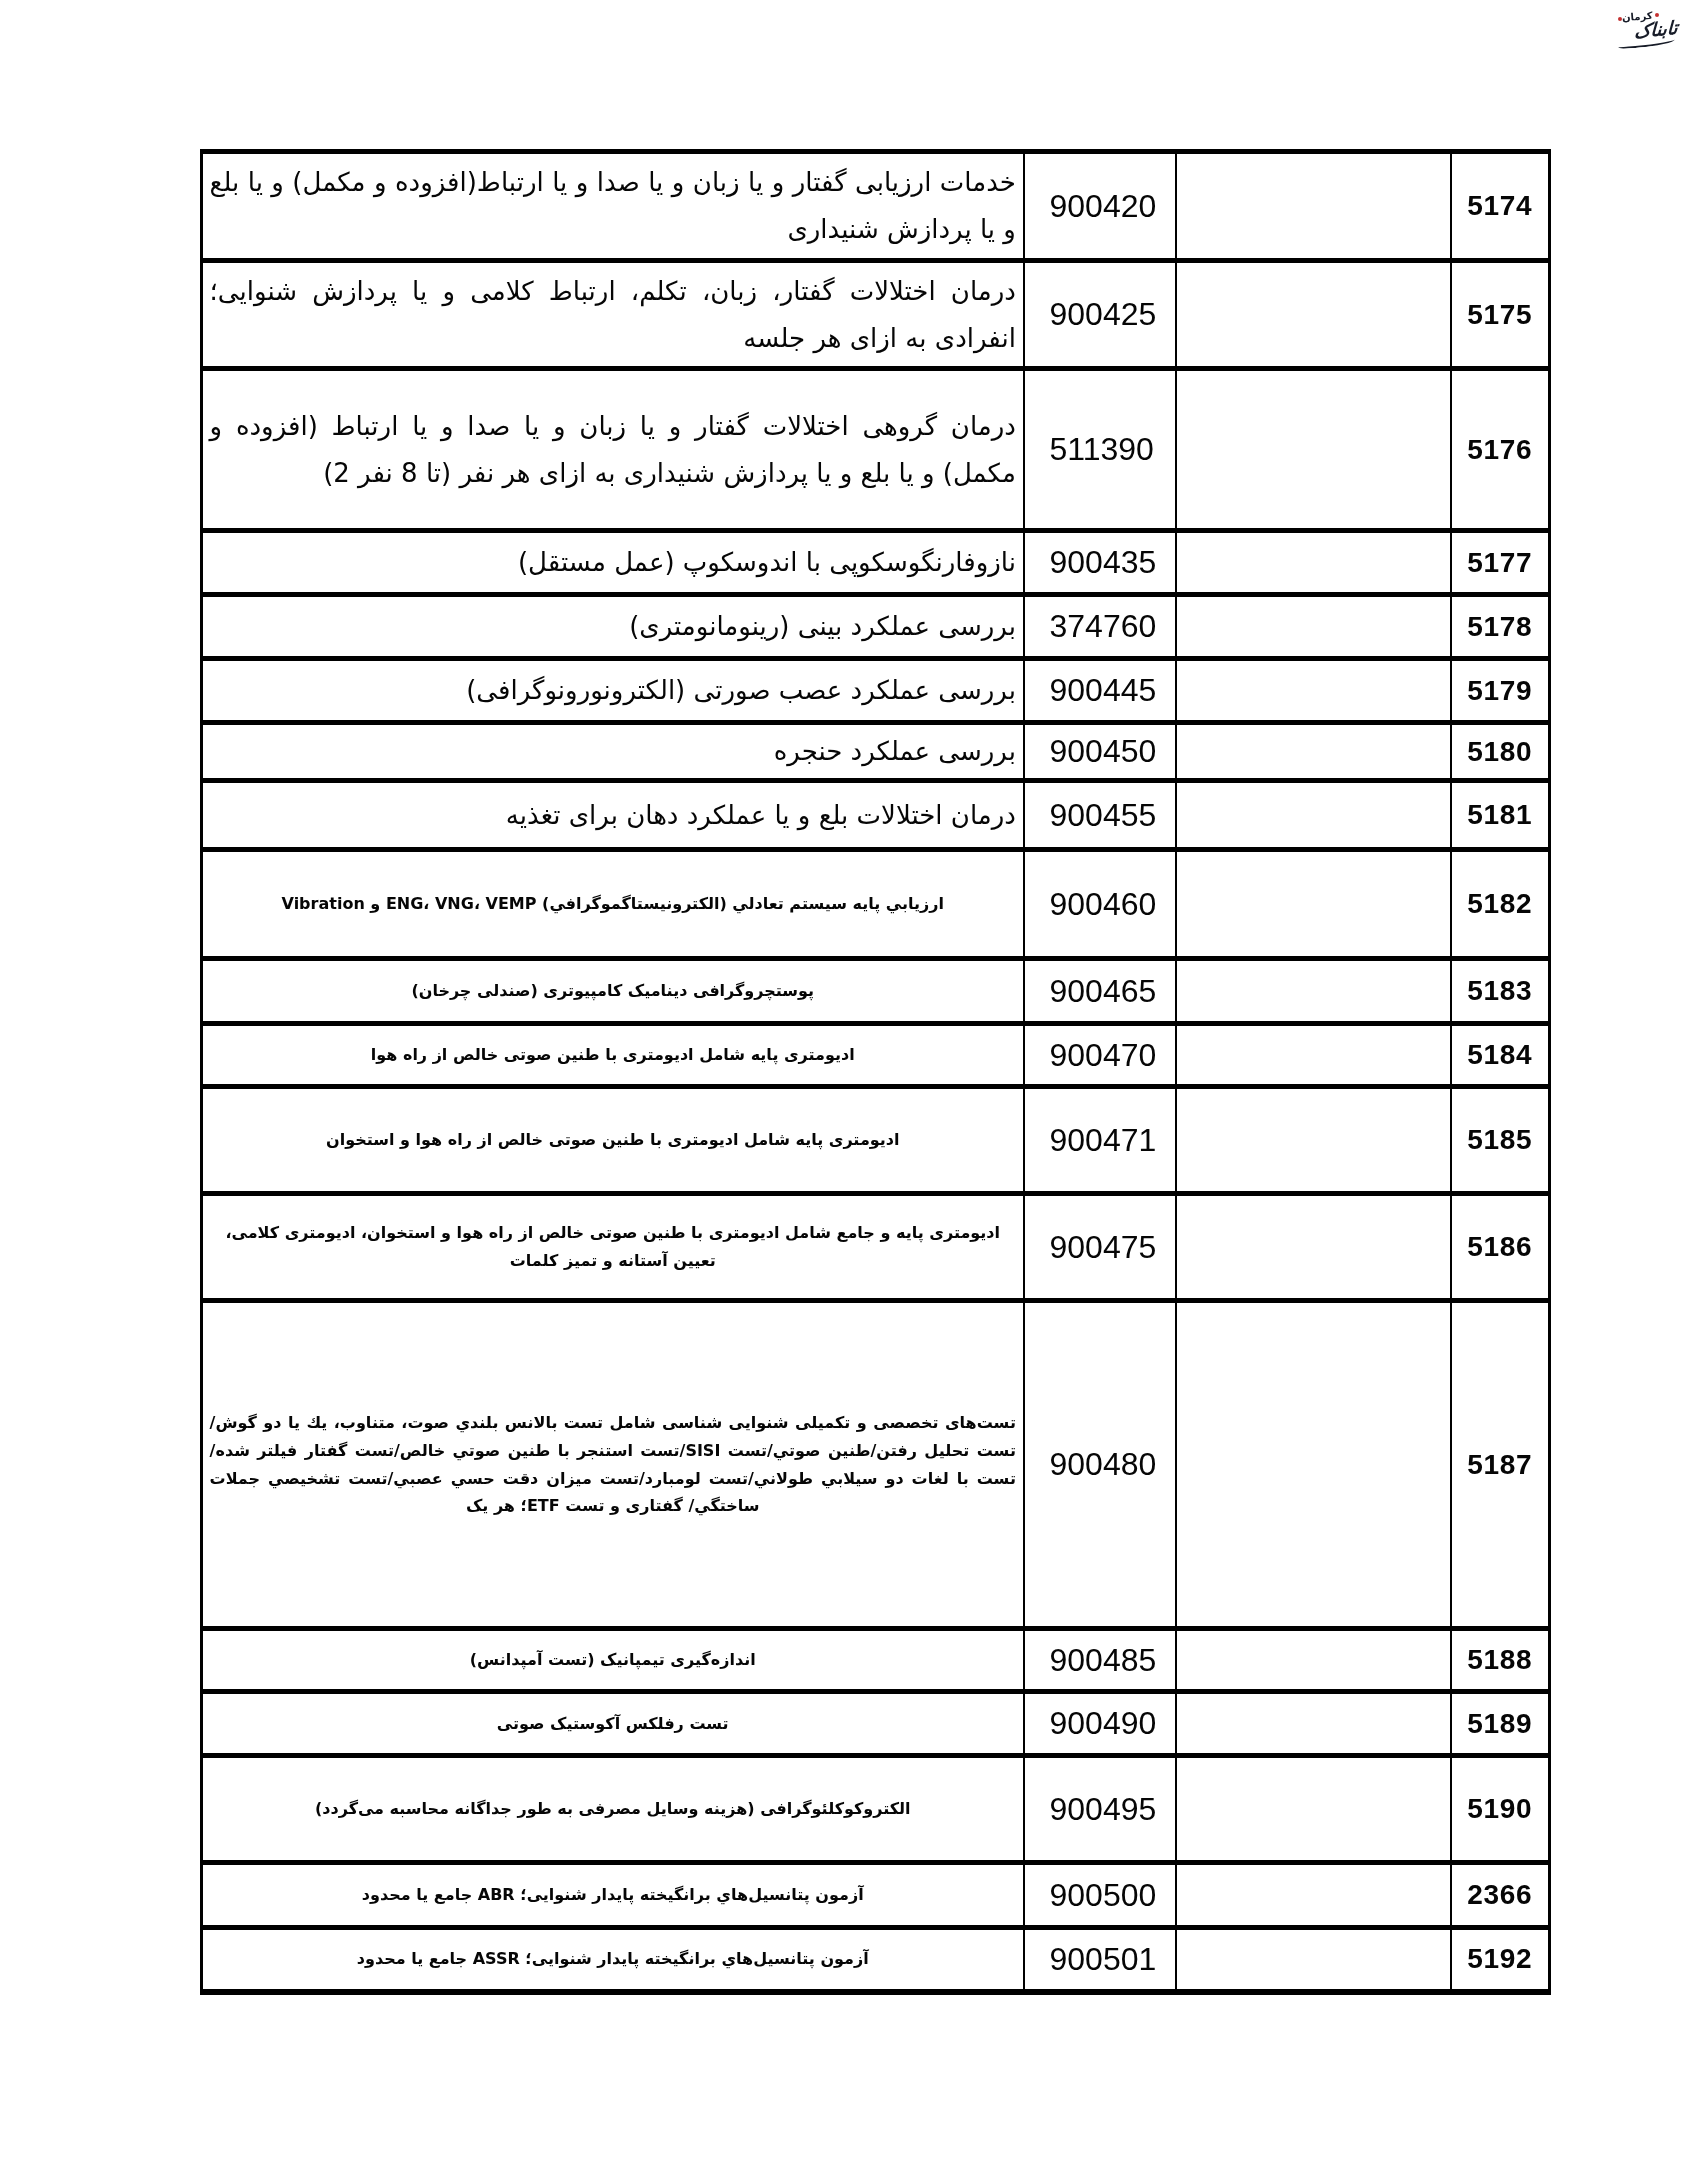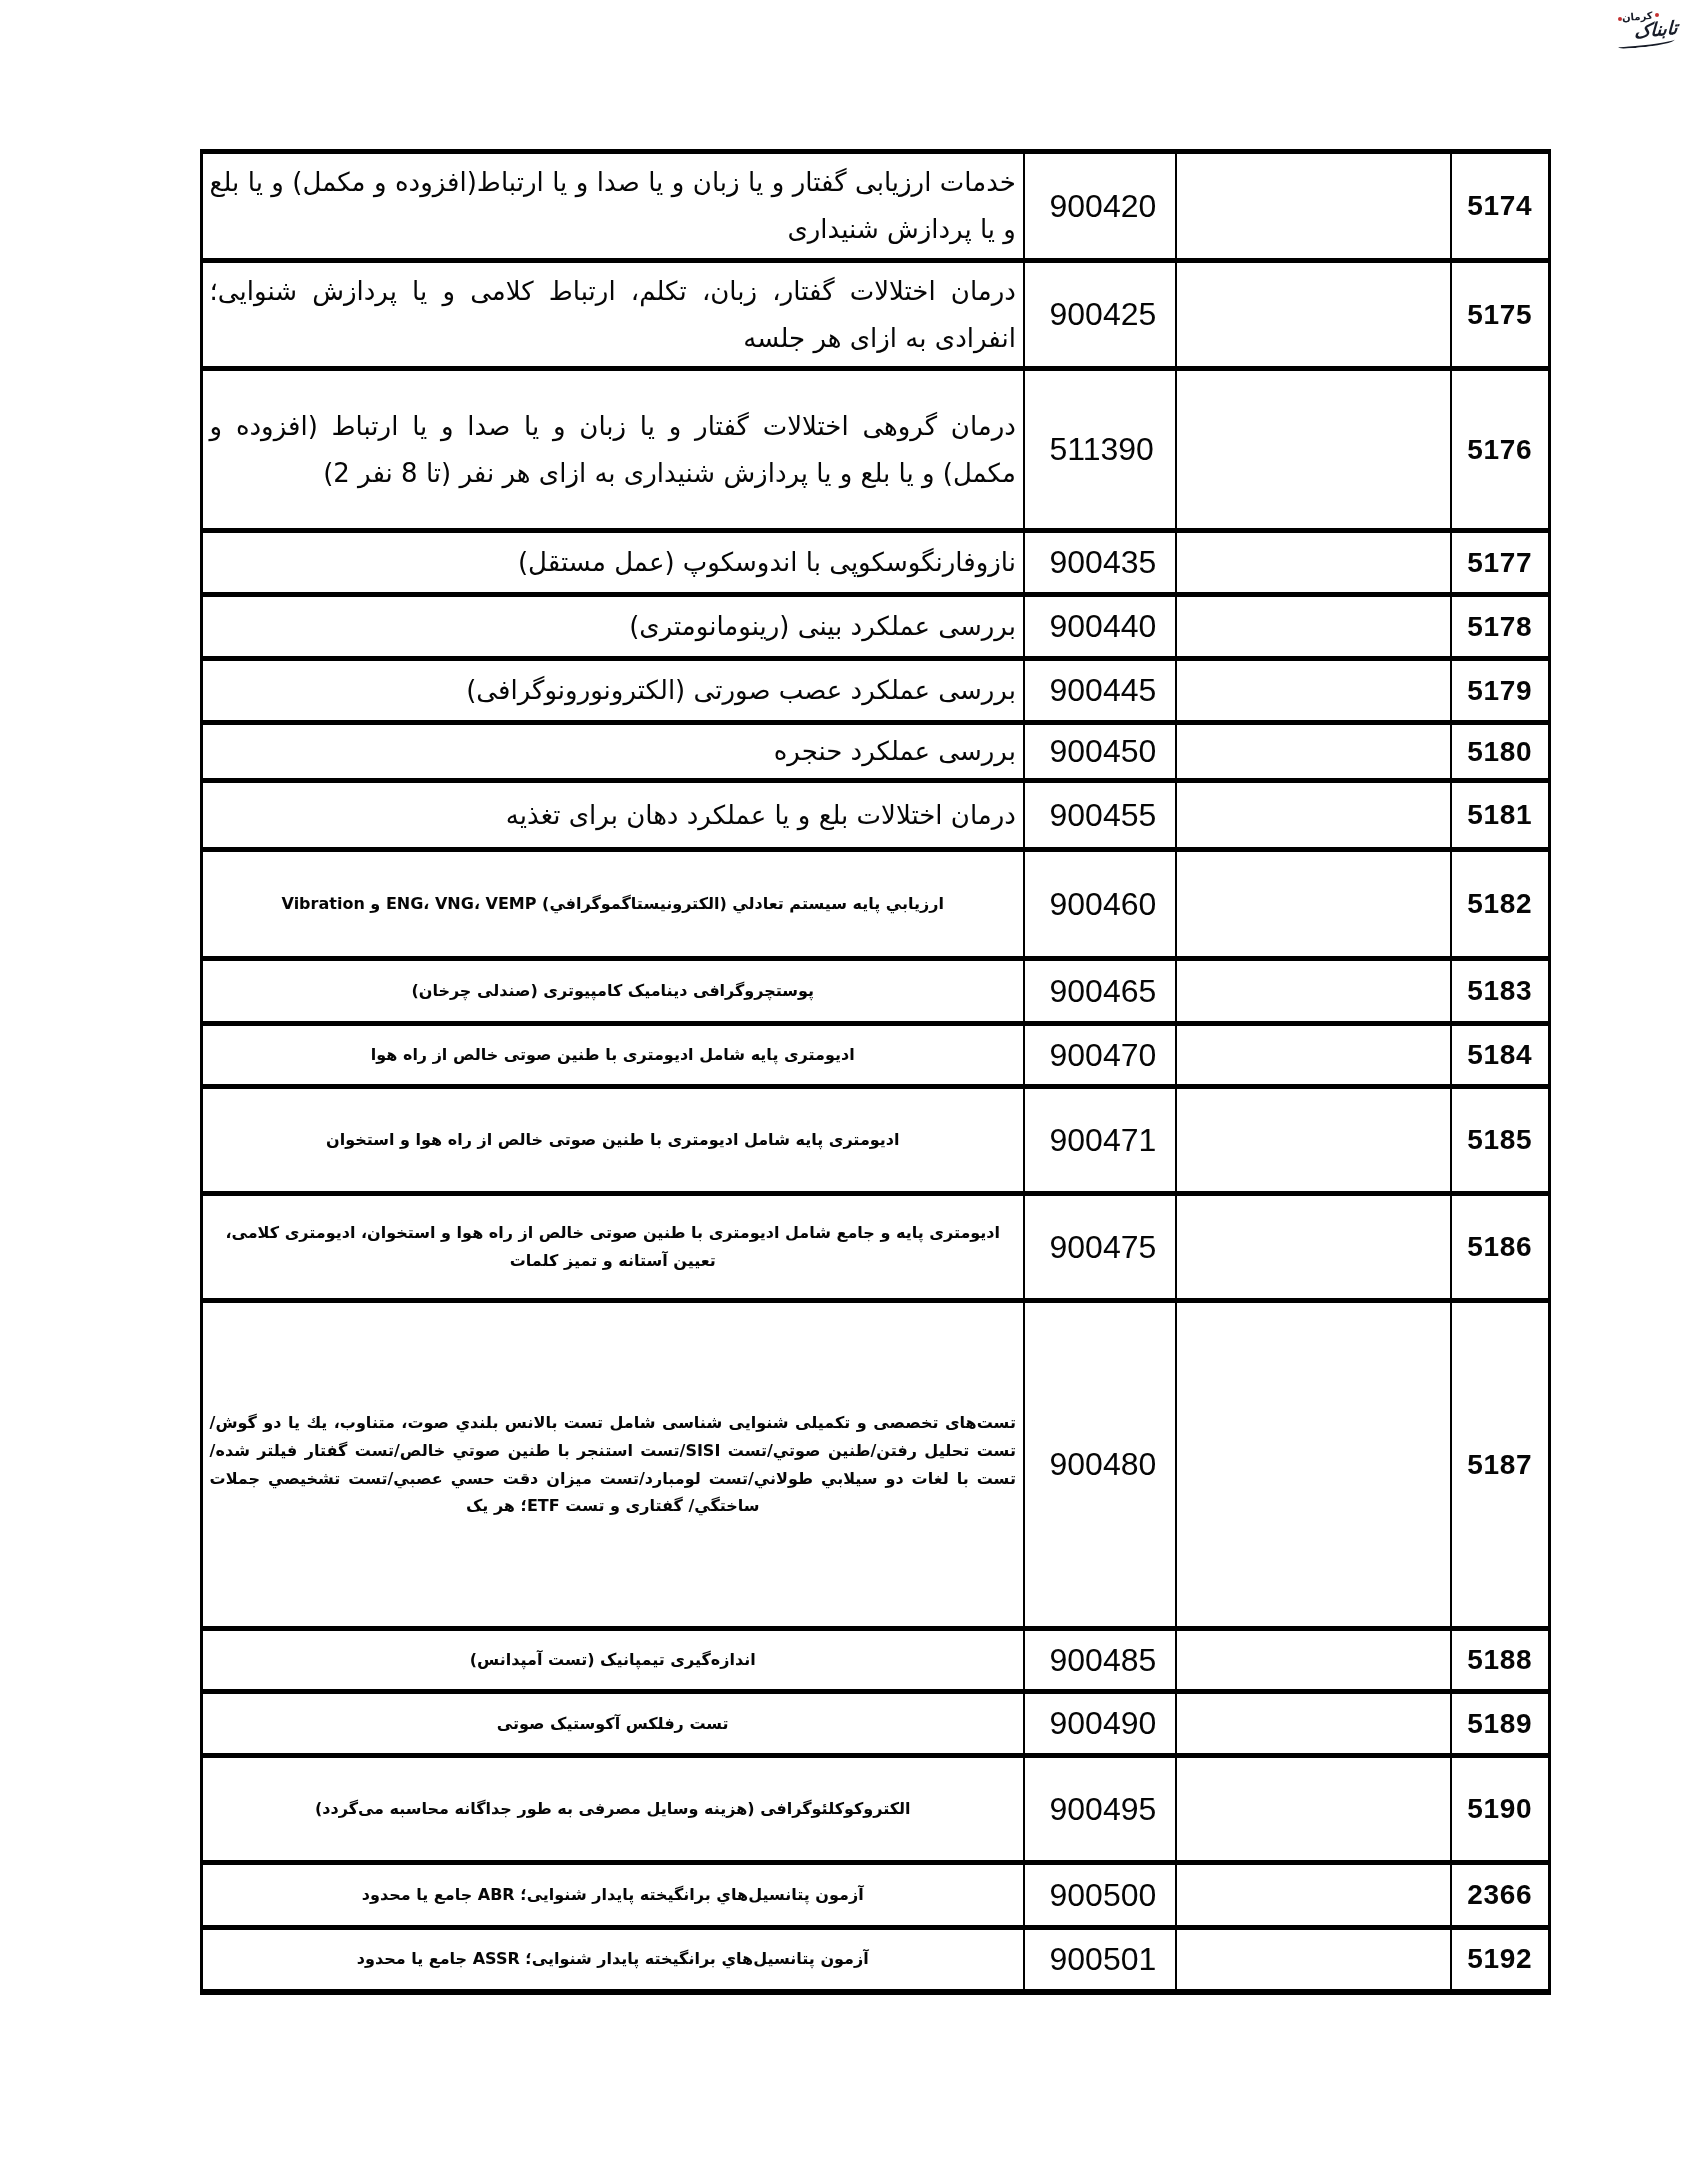--- a/index.html
+++ b/index.html
@@ -99,21 +99,21 @@
         </tr>
         <tr class="reg right" style="height: 64px;">
           <td class="rowno">5177</td>
           <td class="blank"></td>
           <td class="code">900435</td>
           <td class="desc">نازوفارنگوسکوپی با اندوسکوپ (عمل مستقل)</td>
         </tr>
         <tr class="reg right" style="height: 64px;">
           <td class="rowno">5178</td>
           <td class="blank"></td>
-          <td class="code">900440</td>
+          <td class="code">374760</td>
           <td class="desc">بررسی عملکرد بینی (رینومانومتری)</td>
         </tr>
         <tr class="reg right" style="height: 64px;">
           <td class="rowno">5179</td>
           <td class="blank"></td>
           <td class="code">900445</td>
           <td class="desc">بررسی عملکرد عصب صورتی (الکترونورونوگرافی)</td>
         </tr>
         <tr class="reg right" style="height: 58px;">
           <td class="rowno">5180</td>

